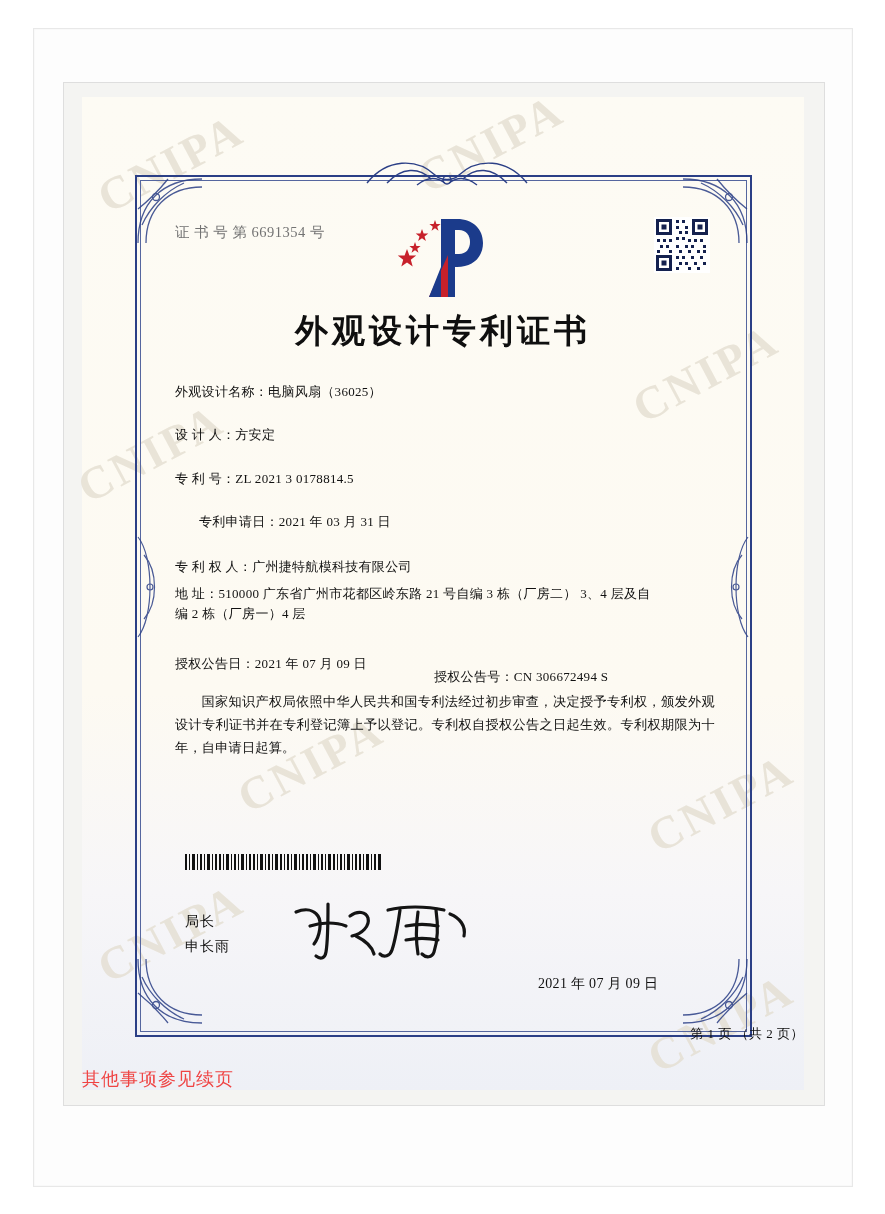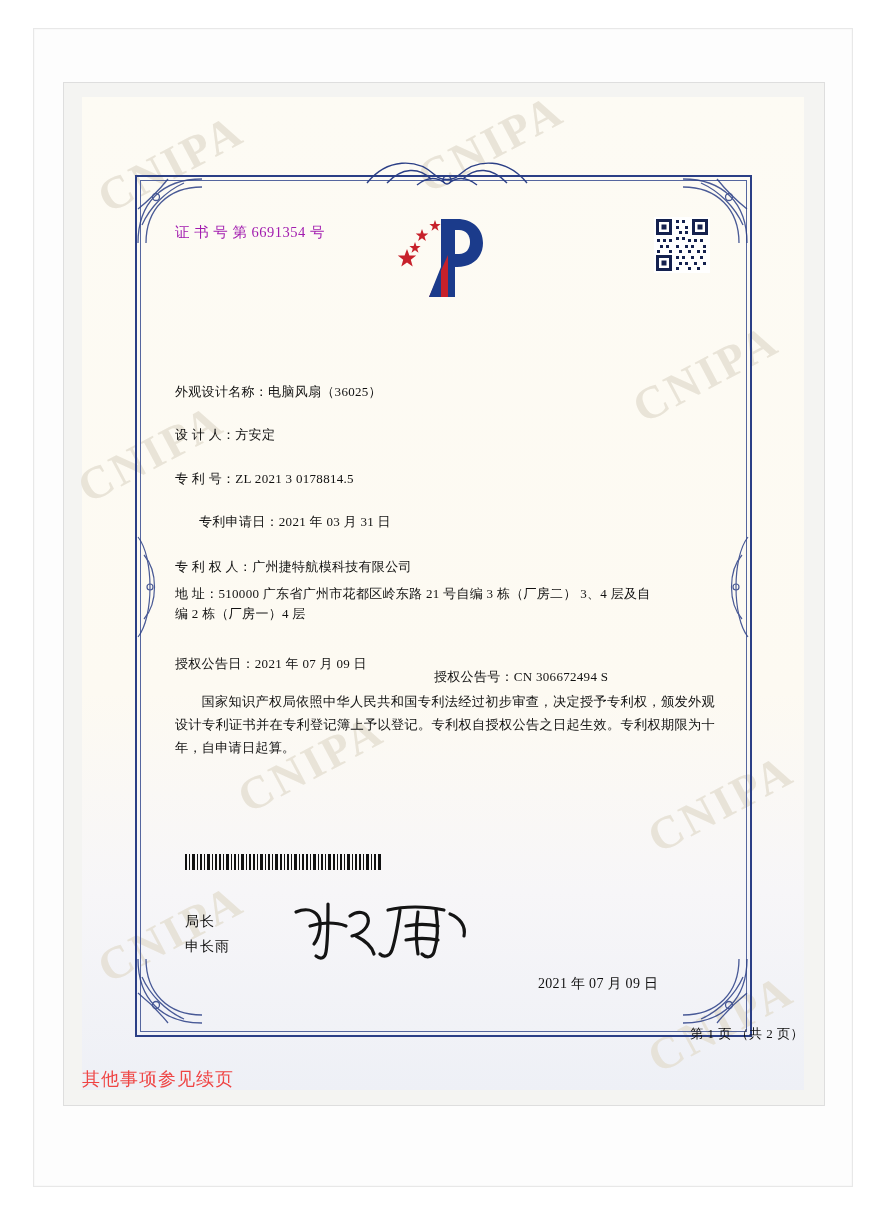--- a/index.html
+++ b/index.html
@@ -113,21 +113,21 @@
     left: 0; top: 0;
     width: 722px;
     height: 993px;
   }
 
   .cert-no {
     position: absolute;
     left: 93px;
     top: 125.5px;
     font-size: 14.5px;
-    color: #a21caf;
+    color: #737373;
     letter-spacing: 0.5px;
   }
 
   .emblem {
     position: absolute;
     left: 313px;
     top: 118px;
     width: 100px;
     height: 86px;
   }
@@ -408,20 +408,21 @@
               <rect x="31" y="45" width="3" height="3"></rect>
             <rect x="40" y="45" width="3" height="3"></rect>
               <rect x="49" y="45" width="3" height="3"></rect>
             <rect x="22" y="50" width="3" height="3"></rect>
               <rect x="34" y="50" width="3" height="3"></rect>
             <rect x="43" y="50" width="3" height="3"></rect>
           </g>
         </svg>
       </div>
 
+      <div class="doc-title">外观设计专利证书</div>
 
       <div class="field" style="left:93px; top:285px;">
         <span class="lbl">外观设计名称：</span><span class="val">电脑风扇（36025）</span>
       </div>
 
       <div class="field" style="left:93px; top:328px;">
         <span class="lbl">设    计    人：</span><span class="val">方安定</span>
       </div>
 
       <div class="field" style="left:93px; top:372px;">

